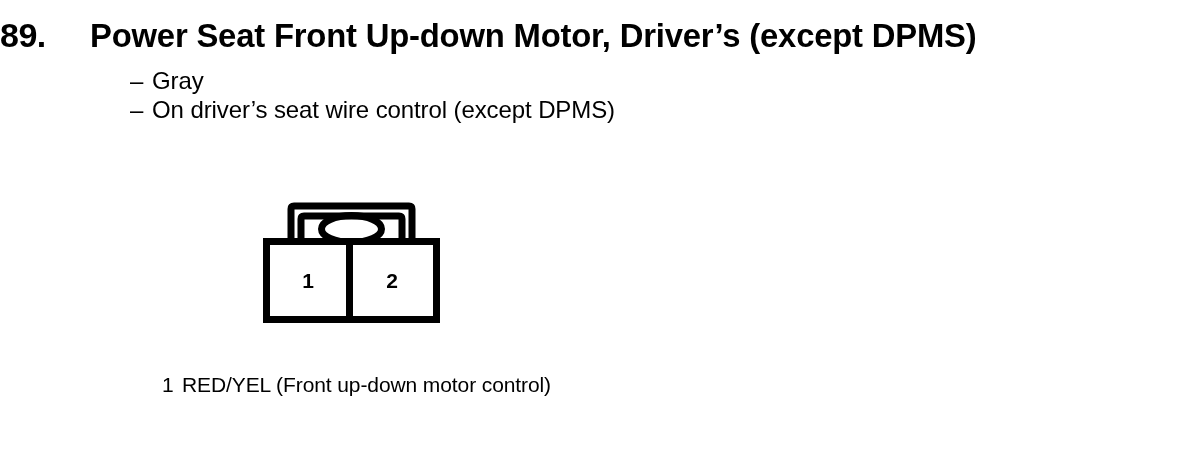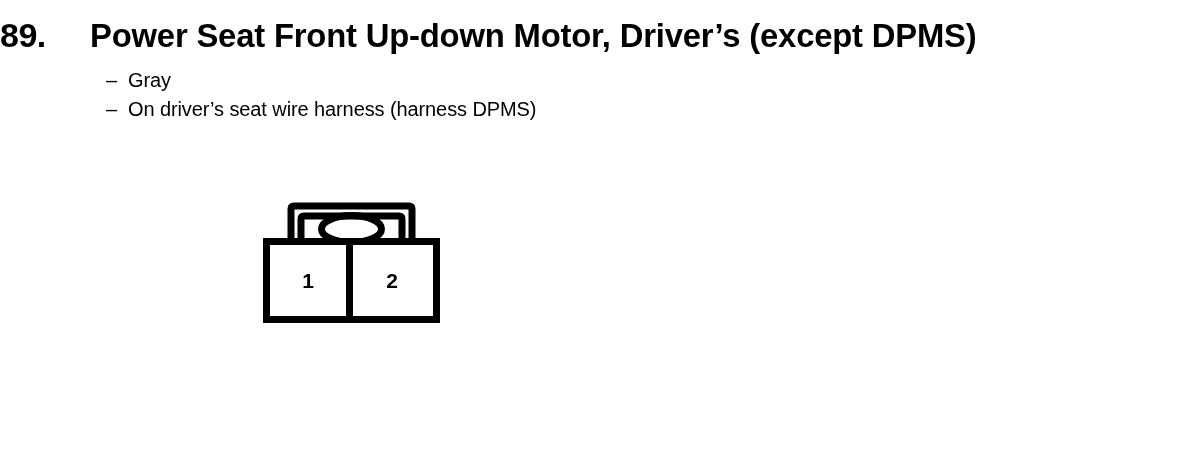--- a/index.html
+++ b/index.html
@@ -46,24 +46,25 @@
   }
 
   
   .spec-list {
     position: absolute;
     left: 106px;
     top: 66px;
     width: 700px;
   }
   .spec-item {
-    font-size: 20px;
+    font-size: 24px;
     line-height: 29px;
     white-space: nowrap;
     letter-spacing: -0.1px;
+    margin-left: 24px;
   }
   .spec-dash {
     display: inline-block;
     width: 22px;
   }
 
   
   .connector {
     position: absolute;
     left: 258px;
@@ -103,21 +104,21 @@
 
 <div class="title-row">
   <span class="title-number">89.</span><span class="title-text">Power Seat Front Up-down Motor, Driver’s (except DPMS)</span>
 </div>
 
 <div class="spec-list">
   <div class="spec-item">
     <span class="spec-dash">–</span><span>Gray</span>
   </div>
   <div class="spec-item">
-    <span class="spec-dash">–</span><span>On driver’s seat wire harness (harness DPMS)</span>
+    <span class="spec-dash">–</span><span>On driver’s seat wire control (except DPMS)</span>
   </div>
 </div>
 
 <div class="connector">
   <svg width="190" height="130" viewBox="0 0 190 130" xmlns="http://www.w3.org/2000/svg">
 
     <path d="M33 49 L33 11 Q33 8 36 8 L151 8 Q154 8 154 11 L154 49" fill="none" stroke="#000" stroke-width="7"></path>
 
     <path d="M43 49 L43 21 Q43 18 46 18 L141 18 Q144 18 144 21 L144 49" fill="none" stroke="#000" stroke-width="7"></path>
 
@@ -126,13 +127,16 @@
     <rect x="8.5" y="43.5" width="170" height="78" fill="#fff" stroke="#000" stroke-width="7"></rect>
 
     <line x1="91.5" y1="43.5" x2="91.5" y2="121.5" stroke="#000" stroke-width="7"></line>
 
     <text class="pin-label" x="50" y="90" text-anchor="middle">1</text>
     <text class="pin-label" x="134" y="90" text-anchor="middle">2</text>
   </svg>
 </div>
 
 <div class="legend">
+  <div class="legend-row">
+    <span class="legend-num">1</span><span>RED/YEL (Front up-down motor control)</span>
+  </div>
 </div>
 
 </body></html>

